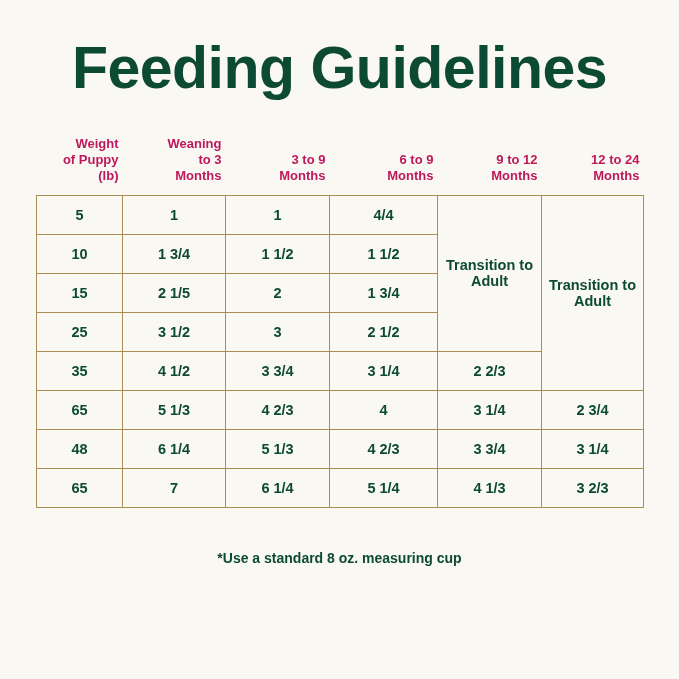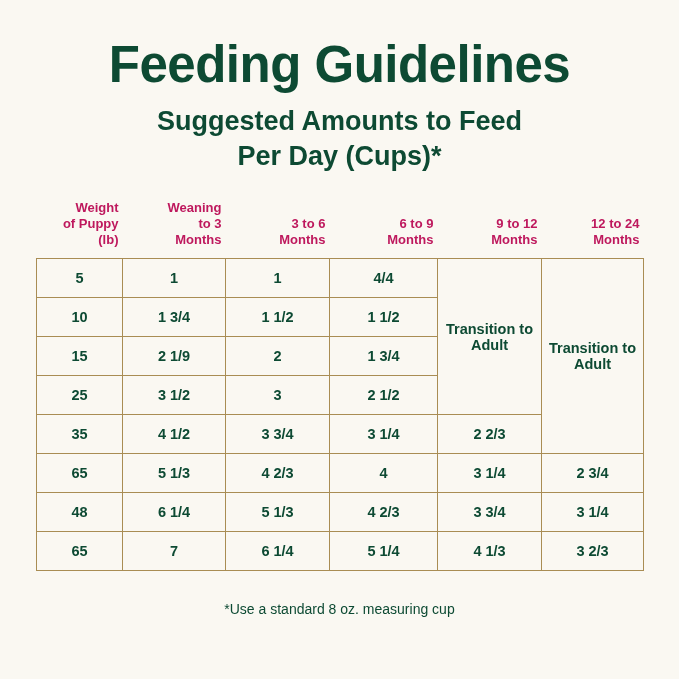--- a/index.html
+++ b/index.html
@@ -17,21 +17,21 @@
   .page {
     width: 679px;
     height: 679px;
     box-sizing: border-box;
     padding: 30px 28px 20px 28px;
     display: flex;
     flex-direction: column;
     align-items: center;
   }
   .title {
-    font-size: 51px;
+    font-size: 59px;
     font-weight: bold;
     letter-spacing: -0.5px;
     color: #0d4a33;
     margin: 8px 0 10px 0;
     text-align: center;
     line-height: 1.05;
   }
   .subtitle {
     font-size: 27px;
     font-weight: bold;
@@ -71,38 +71,34 @@
     border: 1px solid #a98d54;
     height: 38px;
     font-size: 14.5px;
     font-weight: bold;
     color: #0d4a33;
     text-align: center;
     vertical-align: middle;
     padding: 0 2px;
   }
   .note {
-    margin-top: 30px;
+    margin-top: 42px;
     font-size: 14px;
-    font-weight: normal;
+    font-weight: bold;
     color: #0d4a33;
     text-align: center;
   }
 </style>
 </head>
 <body>
 
 <div class="page">
 
   <div class="title">Feeding Guidelines</div>
 
-  <div class="subtitle">
-    <div>Suggested Amounts to Feed</div>
-    <div>Per Day (Cups)*</div>
-  </div>
 
   <div class="table-wrap">
     <table class="feeding">
       <colgroup>
         <col class="c0">
           <col class="c1">
           <col class="c2">
           <col class="c3">
           <col class="c4">
           <col class="c5">
@@ -113,21 +109,21 @@
             <div>Weight</div>
             <div>of Puppy</div>
             <div>(lb)</div>
           </th>
           <th>
             <div>Weaning</div>
             <div>to 3</div>
             <div>Months</div>
           </th>
           <th>
-            <div>3 to 6</div>
+            <div>3 to 9</div>
             <div>Months</div>
           </th>
           <th>
             <div>6 to 9</div>
             <div>Months</div>
           </th>
           <th>
             <div>9 to 12</div>
             <div>Months</div>
           </th>
@@ -150,21 +146,21 @@
 
         <tr>
           <td>10</td>
           <td>1 3/4</td>
           <td>1 1/2</td>
           <td>1 1/2</td>
         </tr>
 
         <tr>
           <td>15</td>
-          <td>2 1/9</td>
+          <td>2 1/5</td>
           <td>2</td>
           <td>1 3/4</td>
         </tr>
 
         <tr>
           <td>25</td>
           <td>3 1/2</td>
           <td>3</td>
           <td>2 1/2</td>
         </tr>

